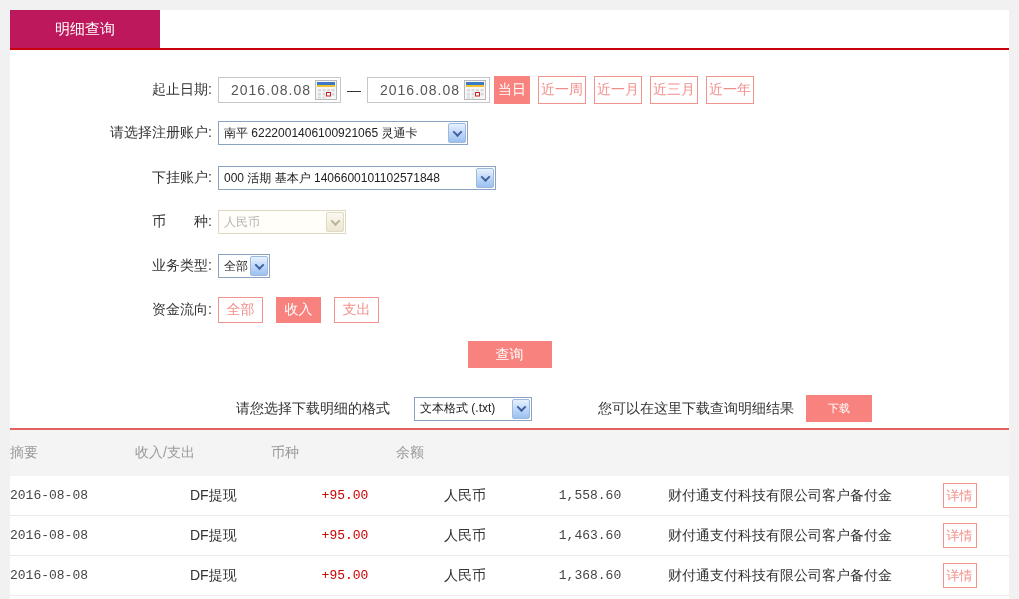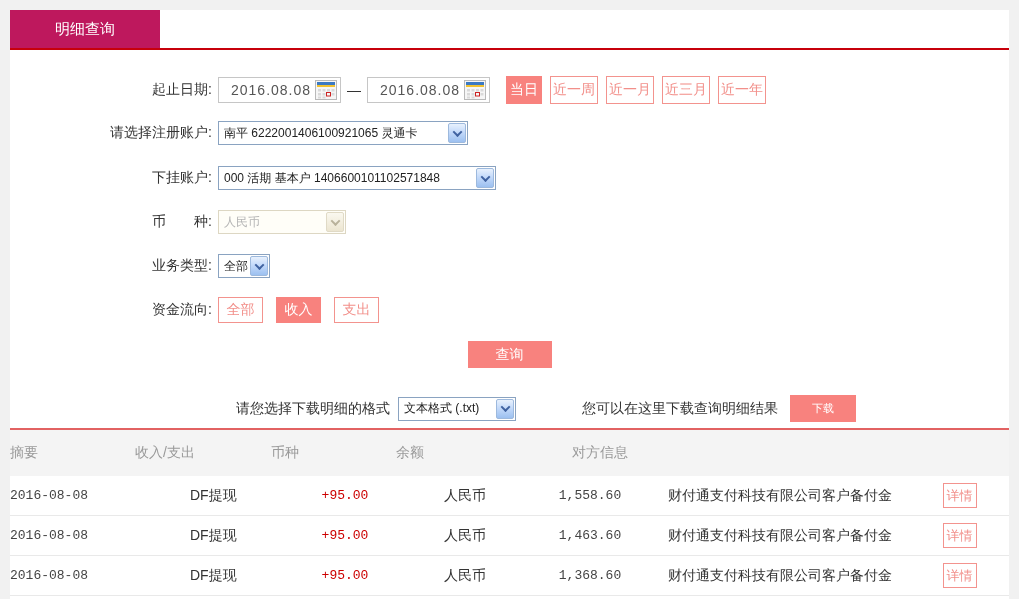--- a/index.html
+++ b/index.html
@@ -40,21 +40,21 @@
   }
   .date-input .date-text { flex:1; }
   .cal-icon { width:22px; height:20px; display:block; cursor:pointer; }
   .date-sep { margin:0 6px; color:#333; }
 
   .btn { display:inline-flex; align-items:center; justify-content:center; cursor:pointer; }
   .btn-solid { background:#f8827e; color:#fff; border:1px solid #f8827e; }
   
   .btn-o { background:#fff; color:#f28f8a; border:1px solid #f3938e; }
   .qbtn { height:28px; font-size:14px; }
-  .qbtn-today { width:36px; margin-left:16px; }
+  .qbtn-today { width:36px; margin-left:4px; }
   .qbtn-range { width:48px; margin-left:8px; }
 
   .xpselect {
     height:24px; border:1px solid #8aa3c1; background:#fff;
     display:flex; align-items:center; cursor:pointer;
   }
   .xpselect .sel-text { flex:1; padding:0 4px 0 5px; white-space:nowrap; overflow:hidden; color:#222; font-size:12px; }
   .sel-arrow {
     width:18px; height:20px; margin-right:1px; border:1px solid #9db9dd; border-radius:2px;
     background:linear-gradient(180deg,#e8f1fd 0%,#c4dafa 45%,#9cc0f0 100%);
@@ -209,40 +209,39 @@
       <div class="btn btn-solid flow-btn">收入</div>
       <div class="btn btn-o flow-btn">支出</div>
     </div>
 
     <div class="form-row row-query">
       <div class="btn btn-solid query-btn">查询</div>
     </div>
 
     <div class="form-row row-download">
       <span class="dl-label">请您选择下载明细的格式</span>
-      <div class="xpselect" style="width:118px;margin-left:8px">
+      <div class="xpselect" style="width:118px;margin-left:24px">
         <span class="sel-text">文本格式 (.txt)</span>
         <span class="sel-arrow">
             <span class="chev"></span>
           </span>
       </div>
       <span class="dl-hint">您可以在这里下载查询明细结果</span>
       <div class="btn btn-solid dl-btn">下载</div>
     </div>
 
     <div class="form-divider"></div>
   </div>
 
   <div class="table">
     <div class="thead">
       <div class="c2">摘要</div>
       <div class="c3">收入/支出</div>
       <div class="c4">币种</div>
       <div class="c5">余额</div>
-      <div class="c6">对方信息</div>
       <div class="c7"></div>
     </div>
 
     <div class="trow">
       <div class="c1 mono">2016-08-08</div>
       <div class="c2">DF提现</div>
       <div class="c3 mono amount">+95.00</div>
       <div class="c4">人民币</div>
       <div class="c5 mono">1,558.60</div>
       <div class="c6">财付通支付科技有限公司客户备付金</div>

